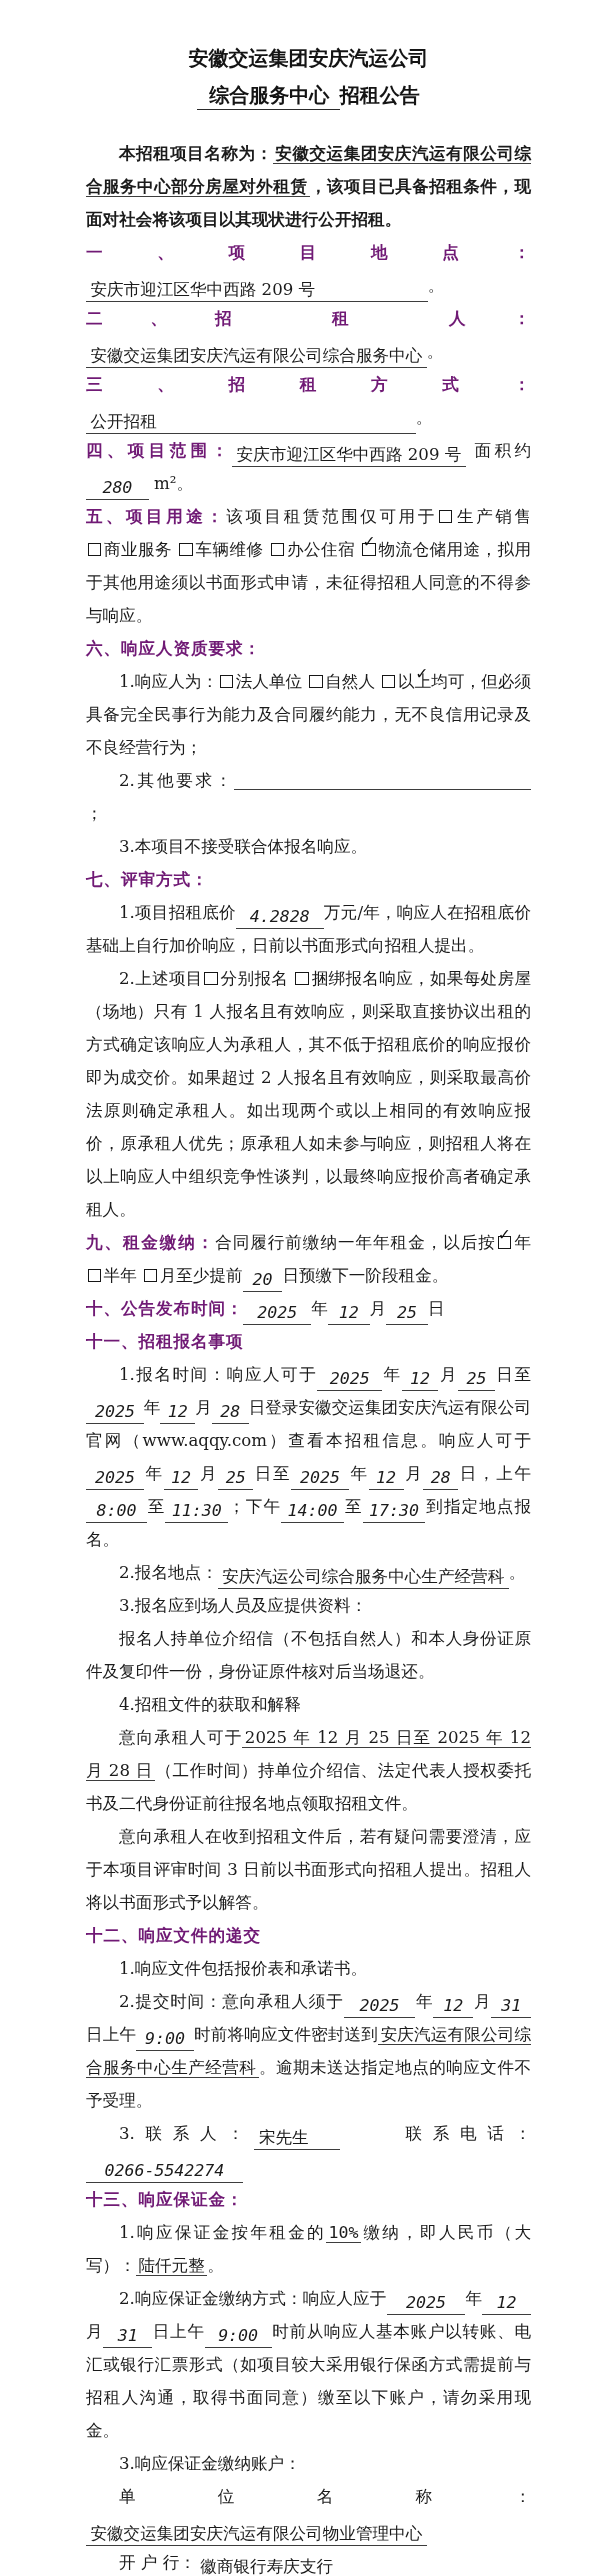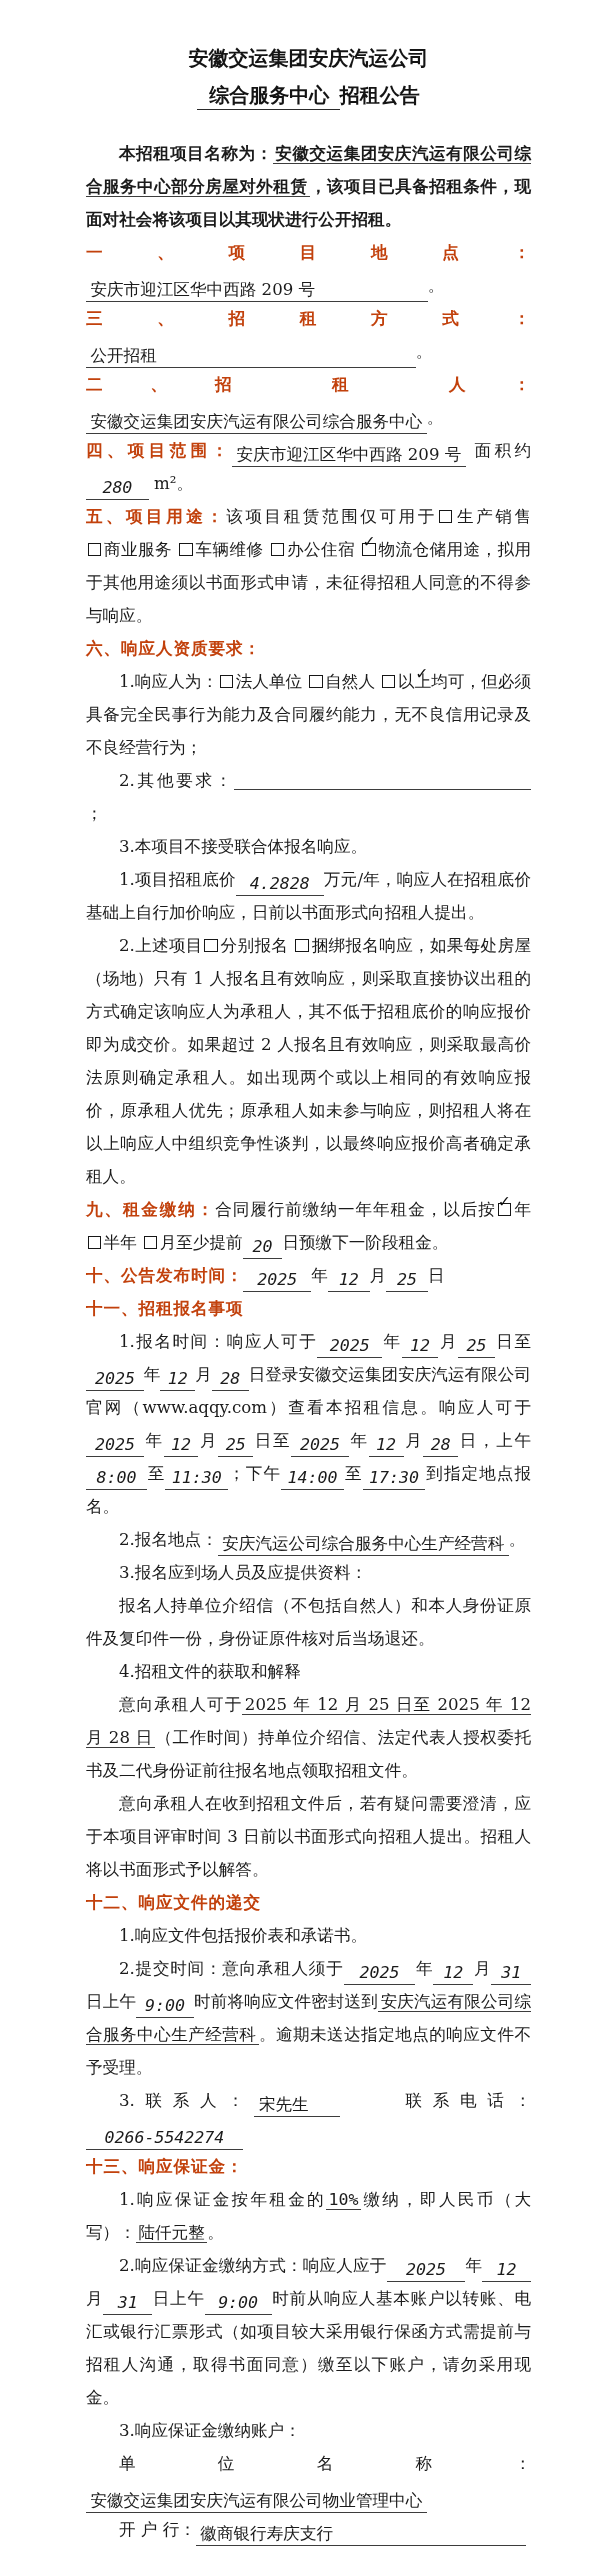--- a/index.html
+++ b/index.html
@@ -6,49 +6,50 @@
   .page{position:relative;width:611px;height:2576px;margin:0 auto;background:#fff;
         box-sizing:border-box;padding:40px 80px 0 86px;color:#181818;overflow:hidden;}
   .t1,.t2{text-align:center;font-family:Liberation Serif, serif;font-weight:bold;
         font-size:20px;line-height:37px;color:#141414;margin:0;}
   .t2{margin-bottom:23px;}
   .t2-u{border-bottom:1.7px solid #2a2a2a;padding:0 10.5px 2.6px 12.2px;}
   .para{margin:0;font-family:"DejaVu Serif",serif;font-size:16.6px;line-height:33px;
         text-align:justify;color:#1b1b1b;}
   .para.ind{text-indent:33px;}
   .para.bold{font-weight:bold;}
-  .ih{font-family:"Liberation Sans",sans-serif;font-weight:bold;color:#c2410c;letter-spacing:0.9px;}
+  .ih{font-family:"Liberation Sans",sans-serif;font-weight:bold;color:#701a75;letter-spacing:0.9px;}
   .blank{border-bottom:1.7px solid #3d3d3d;padding:0 2.6px;}
   .wfix{display:inline-block;text-indent:0;line-height:23px;vertical-align:-3.5px;padding:0 4.4px;}
   .mono{font-family:"DejaVu Sans Mono",monospace;}
   .mono.wfix{text-align:center;font-style:italic;}
   .cbwrap{white-space:nowrap;}
   .cbx{display:inline-block;width:11.3px;height:11.3px;border:1.7px solid #161616;
        margin:0 2.6px 0 1.7px;vertical-align:-0.9px;position:relative;background:#fff;}
   .cbx.on::after{content:"\2713";position:absolute;left:-0.9px;top:-11.3px;
        font:bold 15.7px "DejaVu Sans",sans-serif;color:#0e0e0e;}
 </style>
 </head>
 <body>
 
 <div class="page">
   <p class="t1">安徽交运集团安庆汽运公司</p>
   <p class="t2"><span class="t2-u">综合服务中心</span><span>招租公告</span></p>
 
   <div id="doc-body">
       <p class="para ind bold"><span class="">本招租项目名称为：</span><span class="blank">安徽交运集团安庆汽运有限公司综合服务中心部分房屋对外租赁</span><span class="">，该项目已具备招租条件，现面对社会将该项目以其现状进行公开招租。</span></p>
       <p class="para flush"><span class="ih">一、项目地点：</span><span class="blank wfix" style="min-width: 333px;">安庆市迎江区华中西路 209 号</span><span class="">。</span></p>
+      <p class="para flush"><span class="ih">二、招 租 人：</span><span class="blank wfix" style="min-width: 314px;">安徽交运集团安庆汽运有限公司综合服务中心</span><span class="">。</span></p>
       <p class="para flush"><span class="ih">三、招租方式：</span><span class="blank wfix" style="min-width: 321px;">公开招租</span><span class="">。</span></p>
-      <p class="para flush"><span class="ih">二、招 租 人：</span><span class="blank wfix" style="min-width: 314px;">安徽交运集团安庆汽运有限公司综合服务中心</span><span class="">。</span></p>
       <p class="para flush"><span class="ih">四、项目范围：</span><span class="blank wfix" style="min-width: 192px;">安庆市迎江区华中西路 209 号</span><span class=""> 面积约</span><span class="blank mono wfix" style="min-width: 54px;">280</span><span class=""> m²。</span></p>
       <p class="para flush"><span class="ih">五、项目用途：</span><span class="">该项目租赁范围仅可用于</span><span class="cbwrap"><span class="cbx"></span><span>生产销售</span></span><span class=""> </span><span class="cbwrap"><span class="cbx"></span><span>商业服务</span></span><span class=""> </span><span class="cbwrap"><span class="cbx"></span><span>车辆维修</span></span><span class=""> </span><span class="cbwrap"><span class="cbx"></span><span>办公住宿</span></span><span class=""> </span><span class="cbwrap"><span class="cbx on"></span><span>物流仓储用途</span></span><span class="">，拟用于其他用途须以书面形式申请，未征得招租人同意的不得参与响应。</span></p>
       <p class="para flush"><span class="ih">六、响应人资质要求：</span></p>
       <p class="para ind"><span class="">1.响应人为：</span><span class="cbwrap"><span class="cbx"></span><span>法人单位</span></span><span class=""> </span><span class="cbwrap"><span class="cbx"></span><span>自然人</span></span><span class=""> </span><span class="cbwrap"><span class="cbx on"></span><span>以上均可</span></span><span class="">，但必须具备完全民事行为能力及合同履约能力，无不良信用记录及不良经营行为；</span></p>
       <p class="para ind"><span class="">2.其他要求：</span><span class="blank wfix" style="min-width: 288px;"></span><span class="">；</span></p>
       <p class="para ind"><span class="">3.本项目不接受联合体报名响应。</span></p>
+      <p class="para flush"><span class="ih">七、评审方式：</span></p>
       <p class="para ind"><span class="">1.项目招租底价</span><span class="blank mono wfix" style="min-width: 79px;">4.2828</span><span class="">万元/年，响应人在招租底价基础上自行加价响应，日前以书面形式向招租人提出。</span></p>
       <p class="para ind"><span class="">2.上述项目</span><span class="cbwrap"><span class="cbx"></span><span>分别报名</span></span><span class=""> </span><span class="cbwrap"><span class="cbx"></span><span>捆绑报名</span></span><span class="">响应，如果每处房屋（场地）只有 1 人报名且有效响应，则采取直接协议出租的方式确定该响应人为承租人，其不低于招租底价的响应报价即为成交价。如果超过 2 人报名且有效响应，则采取最高价法原则确定承租人。如出现两个或以上相同的有效响应报价，原承租人优先；原承租人如未参与响应，则招租人将在以上响应人中组织竞争性谈判，以最终响应报价高者确定承租人。</span></p>
       <p class="para flush"><span class="ih">九、租金缴纳：</span><span class="">合同履行前缴纳一年年租金，以后按</span><span class="cbwrap"><span class="cbx on"></span><span>年</span></span><span class=""> </span><span class="cbwrap"><span class="cbx"></span><span>半年</span></span><span class=""> </span><span class="cbwrap"><span class="cbx"></span><span>月</span></span><span class="">至少提前</span><span class="blank mono wfix" style="min-width: 31px;">20</span><span class="">日预缴下一阶段租金。</span></p>
       <p class="para flush"><span class="ih">十、公告发布时间：</span><span class="blank mono wfix" style="min-width: 59px;">2025</span><span class="">年</span><span class="blank mono wfix" style="min-width: 33px;">12</span><span class="">月</span><span class="blank mono wfix" style="min-width: 33px;">25</span><span class="">日</span></p>
       <p class="para flush"><span class="ih">十一、招租报名事项</span></p>
       <p class="para ind"><span class="">1.报名时间：响应人可于</span><span class="blank mono wfix" style="min-width: 56px;">2025</span><span class="">年</span><span class="blank mono wfix" style="min-width: 28px;">12</span><span class="">月</span><span class="blank mono wfix" style="min-width: 28px;">25</span><span class="">日至</span><span class="blank mono wfix" style="min-width: 49px;">2025</span><span class="">年</span><span class="blank mono wfix" style="min-width: 26px;">12</span><span class="">月</span><span class="blank mono wfix" style="min-width: 28px;">28</span><span class="">日登录安徽交运集团安庆汽运有限公司官网（www.aqqy.com）查看本招租信息。响应人可于</span><span class="blank mono wfix" style="min-width: 49px;">2025</span><span class="">年</span><span class="blank mono wfix" style="min-width: 26px;">12</span><span class="">月</span><span class="blank mono wfix" style="min-width: 26px;">25</span><span class="">日至</span><span class="blank mono wfix" style="min-width: 49px;">2025</span><span class="">年</span><span class="blank mono wfix" style="min-width: 26px;">12</span><span class="">月</span><span class="blank mono wfix" style="min-width: 26px;">28</span><span class="">日，上午</span><span class="blank mono wfix" style="min-width: 52px;">8:00</span><span class="">至</span><span class="blank mono wfix" style="min-width: 54px;">11:30</span><span class="">；下午</span><span class="blank mono wfix" style="min-width: 54px;">14:00</span><span class="">至</span><span class="blank mono wfix" style="min-width: 54px;">17:30</span><span class="">到指定地点报名。</span></p>
       <p class="para ind"><span class="">2.报名地点：</span><span class="blank wfix" style="min-width: 262px;">安庆汽运公司综合服务中心生产经营科</span><span class="">。</span></p>
       <p class="para ind"><span class="">3.报名应到场人员及应提供资料：</span></p>
       <p class="para ind"><span class="">报名人持单位介绍信（不包括自然人）和本人身份证原件及复印件一份，身份证原件核对后当场退还。</span></p>
       <p class="para ind"><span class="">4.招租文件的获取和解释</span></p>

